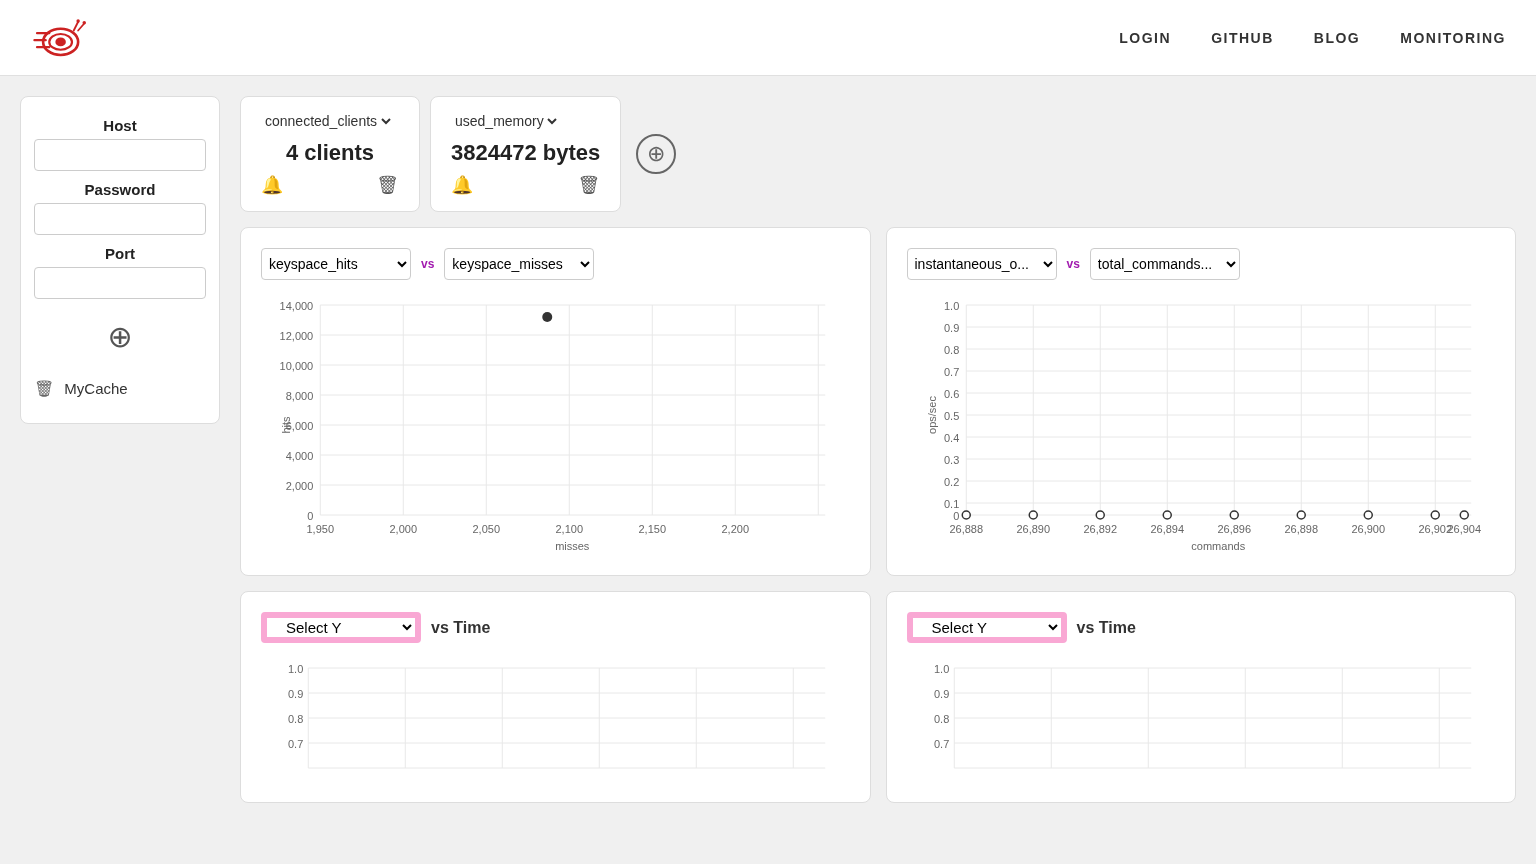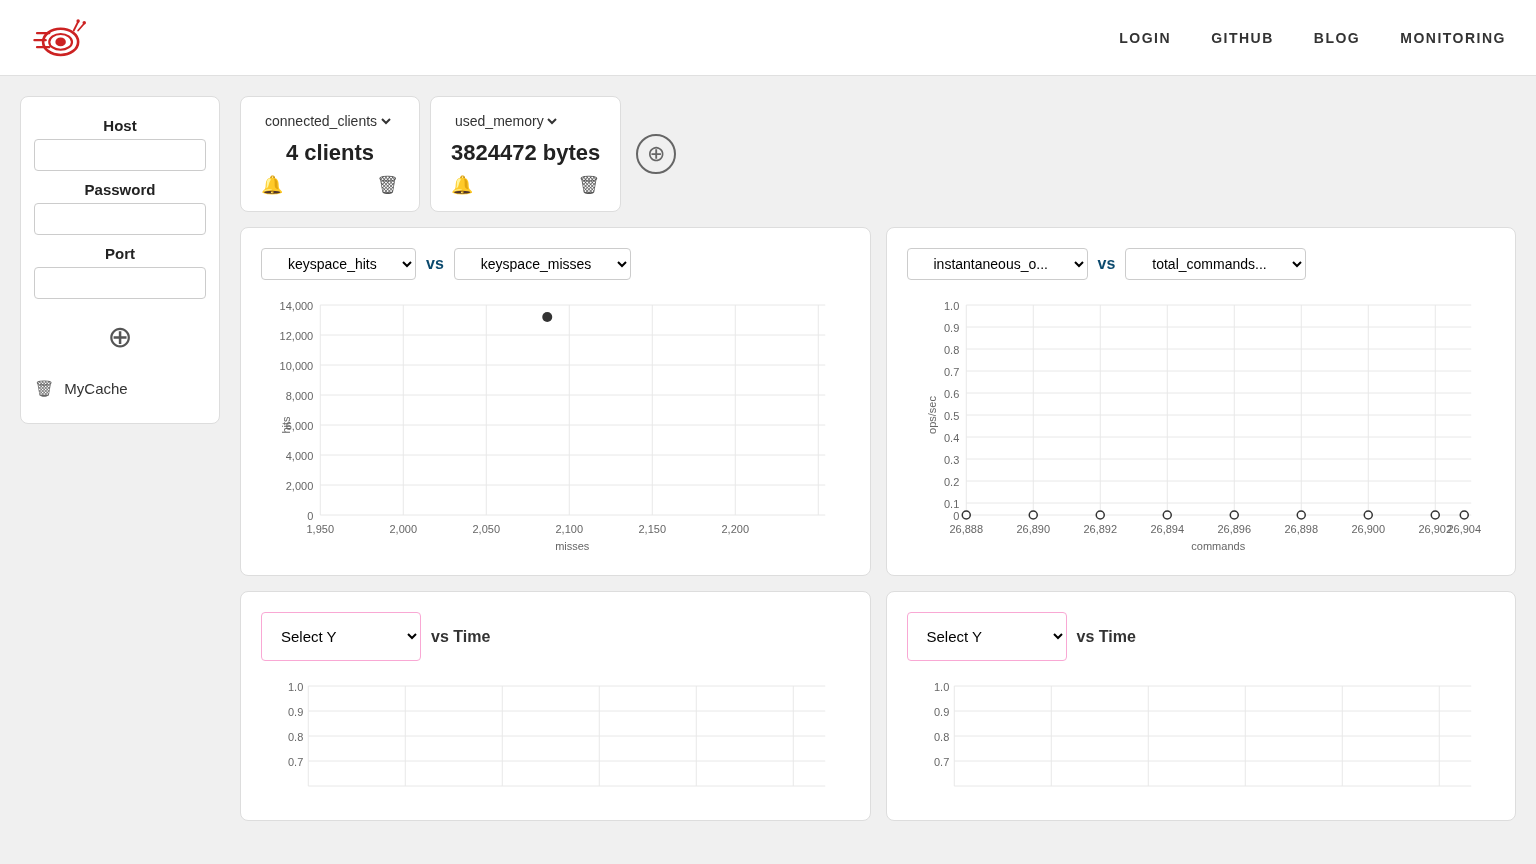--- a/index.html
+++ b/index.html
@@ -190,30 +190,30 @@
     }
     .chart-header {
       display: flex;
       align-items: center;
       gap: 10px;
       margin-bottom: 15px;
     }
     .chart-select {
       border: 1px solid #ccc;
       border-radius: 4px;
-      padding: 6px 22px;
+      padding: 6px 3px;
       font-size: 14px;
       background: white;
       cursor: pointer;
       min-width: 150px;
     }
     .vs-label {
-      font-size: 16px;
+      font-size: 12px;
       font-weight: 700;
-      color: #0c4a6e;
+      color: #a21caf;
     }
     .chart-area {
       position: relative;
       height: 260px;
       text-align: center;
     }
     svg.chart-svg {
       width: 100%;
       height: 100%;
     }
@@ -236,23 +236,23 @@
       align-items: center;
       gap: 10px;
       margin-bottom: 15px;
     }
     .select-y-container {
       display: flex;
       align-items: center;
       gap: 8px;
     }
     .select-y-dropdown {
-      border: 1px solid #f9a8d4;
+      border: 6px solid #f9a8d4;
       border-radius: 4px;
-      padding: 14px 15px;
+      padding: 0 15px;
       font-size: 15px;
       background: white;
       cursor: pointer;
       min-width: 160px;
     }
     .vs-time-label {
       font-size: 16px;
       font-weight: 700;
       color: #333;
     }

